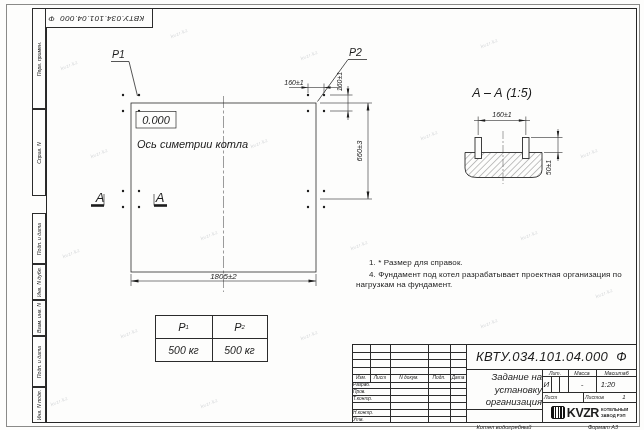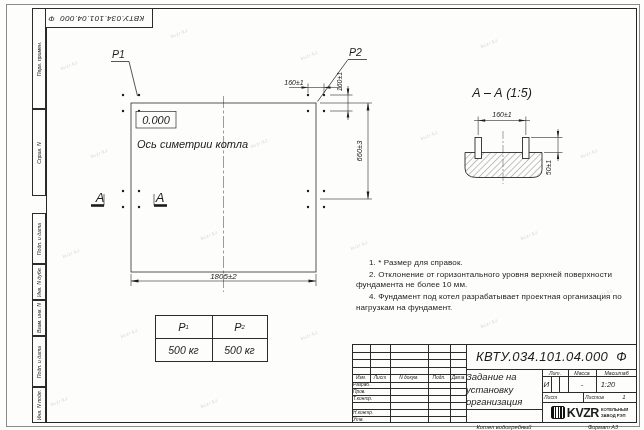--- a/index.html
+++ b/index.html
@@ -204,21 +204,20 @@
   <div class="cell it" style="left:56px;top:0;width:55px;height:22px;font-size:11px;">
     <span>P</span>
       <sub style="font-size:6px;">2</sub>
   </div>
   <div class="cell it" style="left:0;top:23px;width:55px;height:22px;font-size:10.5px;">500 кг</div>
   <div class="cell it" style="left:56px;top:23px;width:55px;height:22px;font-size:10.5px;">500 кг</div>
 </div>
 
 <div class="abs" style="left:356px;top:258px;width:280px;">
   <p class="note">1. * Размер для справок.</p>
-  <p class="note">2. Отклонение от горизонтального уровня верхней поверхности фундамента не более 10 мм.</p>
   <p class="note">4. Фундамент под котел разрабатывает проектная организация по нагрузкам на фундамент.</p>
 </div>
 
 <div class="abs" style="left:352px;top:344px;width:285px;height:79px;border:1.3px solid #262626;box-sizing:border-box;background:#fdfdfc;"></div>
 
 <div class="hl" style="left:352px;top:351.5px;width:114px;"></div>
 <div class="hl" style="left:352px;top:359px;width:114px;"></div>
 <div class="hl" style="left:352px;top:366.5px;width:114px;"></div>
 <div class="hl" style="left:352px;top:374px;width:114px;"></div>
 <div class="hl" style="left:352px;top:381.5px;width:114px;"></div>
@@ -254,21 +253,21 @@
 
 <div class="cell" style="left:353px;top:381.5px;width:36px;height:6.9px;font-size:4.8px;justify-content:flex-start;">Разраб.</div>
 <div class="cell" style="left:353px;top:388.4px;width:36px;height:6.9px;font-size:4.8px;justify-content:flex-start;">Пров.</div>
 <div class="cell" style="left:353px;top:395.3px;width:36px;height:6.9px;font-size:4.8px;justify-content:flex-start;">Т.контр.</div>
 <div class="cell" style="left:353px;top:402.2px;width:36px;height:6.9px;font-size:4.8px;justify-content:flex-start;"></div>
 <div class="cell" style="left:353px;top:409.1px;width:36px;height:6.9px;font-size:4.8px;justify-content:flex-start;">Н.контр.</div>
 <div class="cell" style="left:353px;top:416px;width:36px;height:6.9px;font-size:4.8px;justify-content:flex-start;">Утв.</div>
 
 <div class="cell pre" style="left:466px;top:344px;width:171px;height:25px;font-size:13px;letter-spacing:.4px;">КВТУ.034.101.04.000  Ф</div>
 
-<div class="abs" style="left:466px;top:371px;width:76px;text-align:left;font-style:italic;font-size:9.5px;line-height:1.32;">
+<div class="abs" style="left:466px;top:371px;width:76px;text-align:right;font-style:italic;font-size:9.5px;line-height:1.32;">
   <div>Задание на</div>
   <div>установку</div>
   <div>организация</div>
 </div>
 
 <div class="abs pre" style="left:466px;top:410.5px;width:76px;text-align:center;font-style:italic;font-size:5.8px;line-height:1.2;">
   <div class="pre">Котел водогрейный</div>
   
 </div>
 

